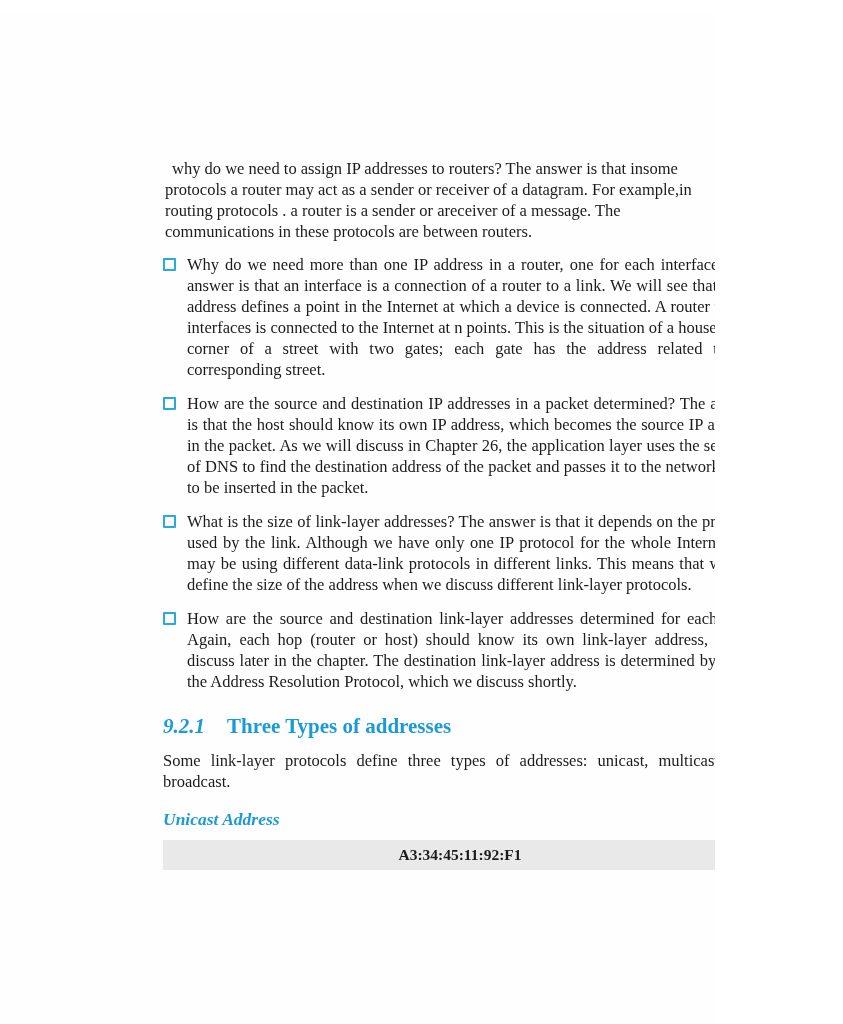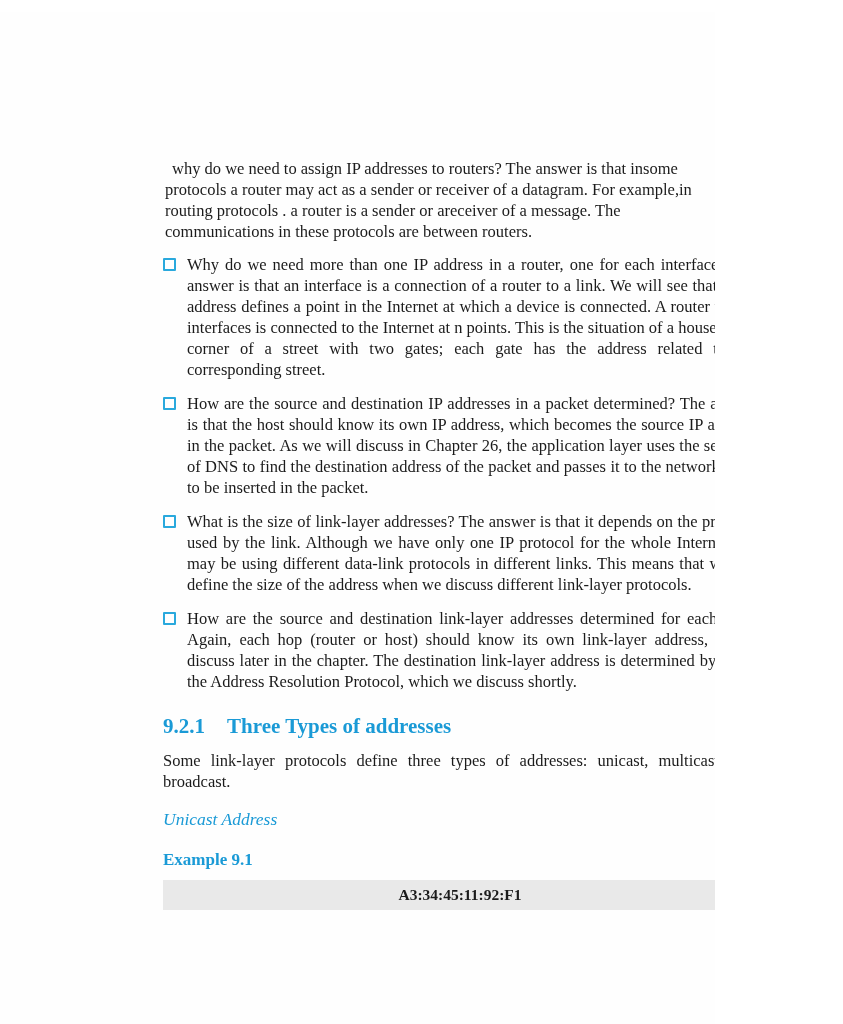--- a/index.html
+++ b/index.html
@@ -44,30 +44,30 @@
     border-radius: 1px;
     background: #ffffff;
   }
   .section-heading {
     margin: 22px 0 12px 0;
     font-size: 21px;
     font-weight: bold;
     color: #1a9ad6;
     line-height: 24px;
   }
-  .section-number { margin-right: 22px; }
+  .section-number { margin-right: 22px; font-style: italic; }
   .para-justify {
     text-align: justify;
     margin: 0 0 14px 0;
     word-spacing: 1.5px;
   }
   .sub-heading {
     margin: 17px 0 9px 0;
     font-size: 17.5px;
-    font-weight: normal;
+    font-weight: bold;
     font-style: italic;
     color: #1a9ad6;
   }
   .example-heading {
     margin: 19px 0 10px 0;
     font-size: 17px;
     font-weight: bold;
     color: #1a9ad6;
   }
   .example-body {
@@ -114,19 +114,18 @@
 
     <div class="section-heading">
       <span class="section-number">9.2.1</span><span>Three Types of addresses</span>
     </div>
 
     <p class="para-justify">Some link-layer protocols define three types of addresses: unicast, multicast, and broadcast.</p>
 
     <div class="sub-heading">Unicast Address</div>
 
 
-    <div class="example-heading">Example 9.1</div>
 
 
     <div class="addr-box">A3:34:45:11:92:F1</div>
 
   </div>
 </div>
 
 </body></html>

